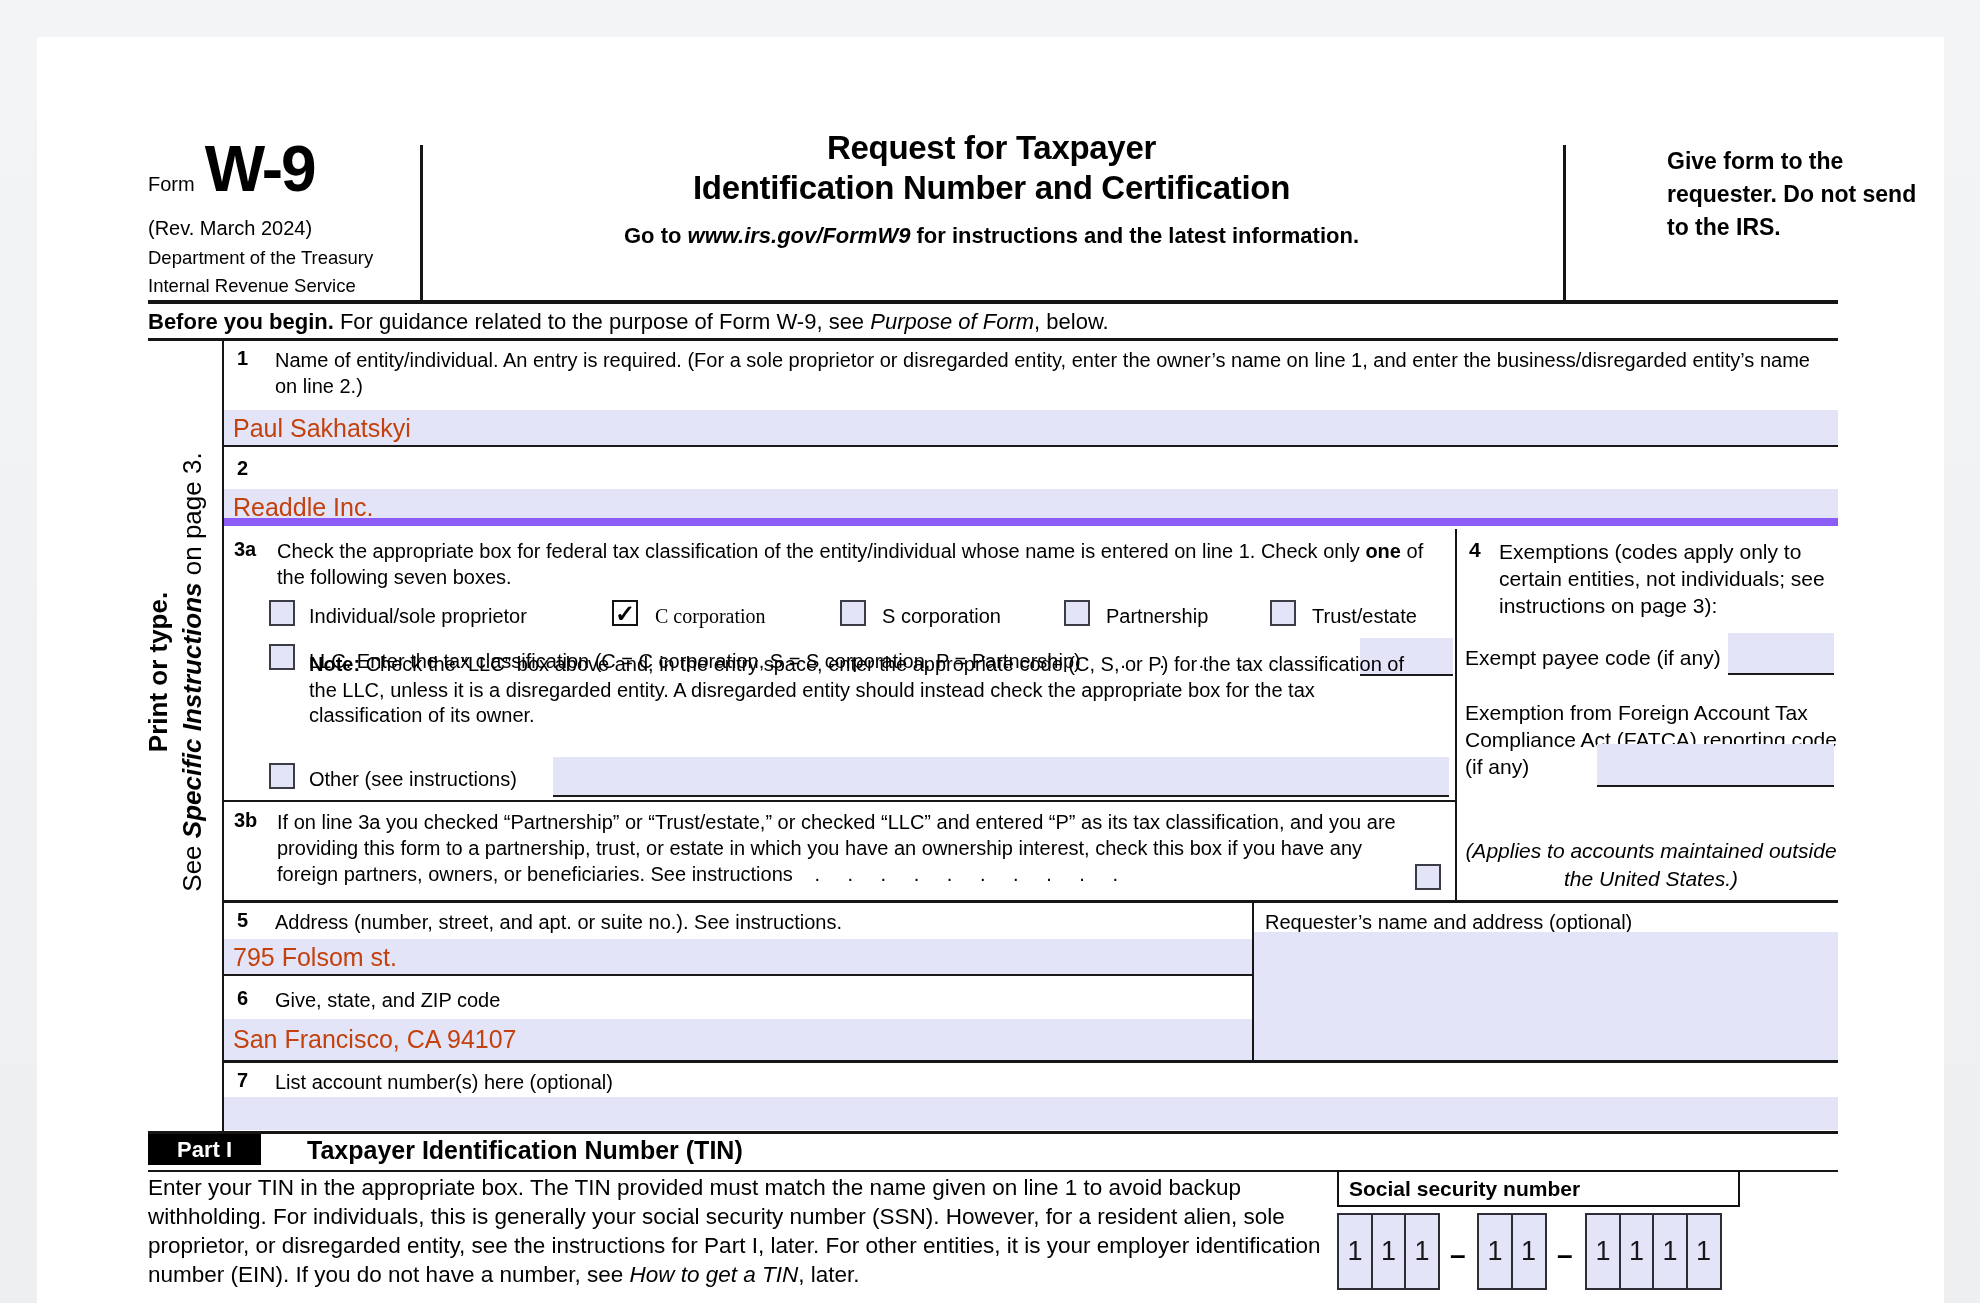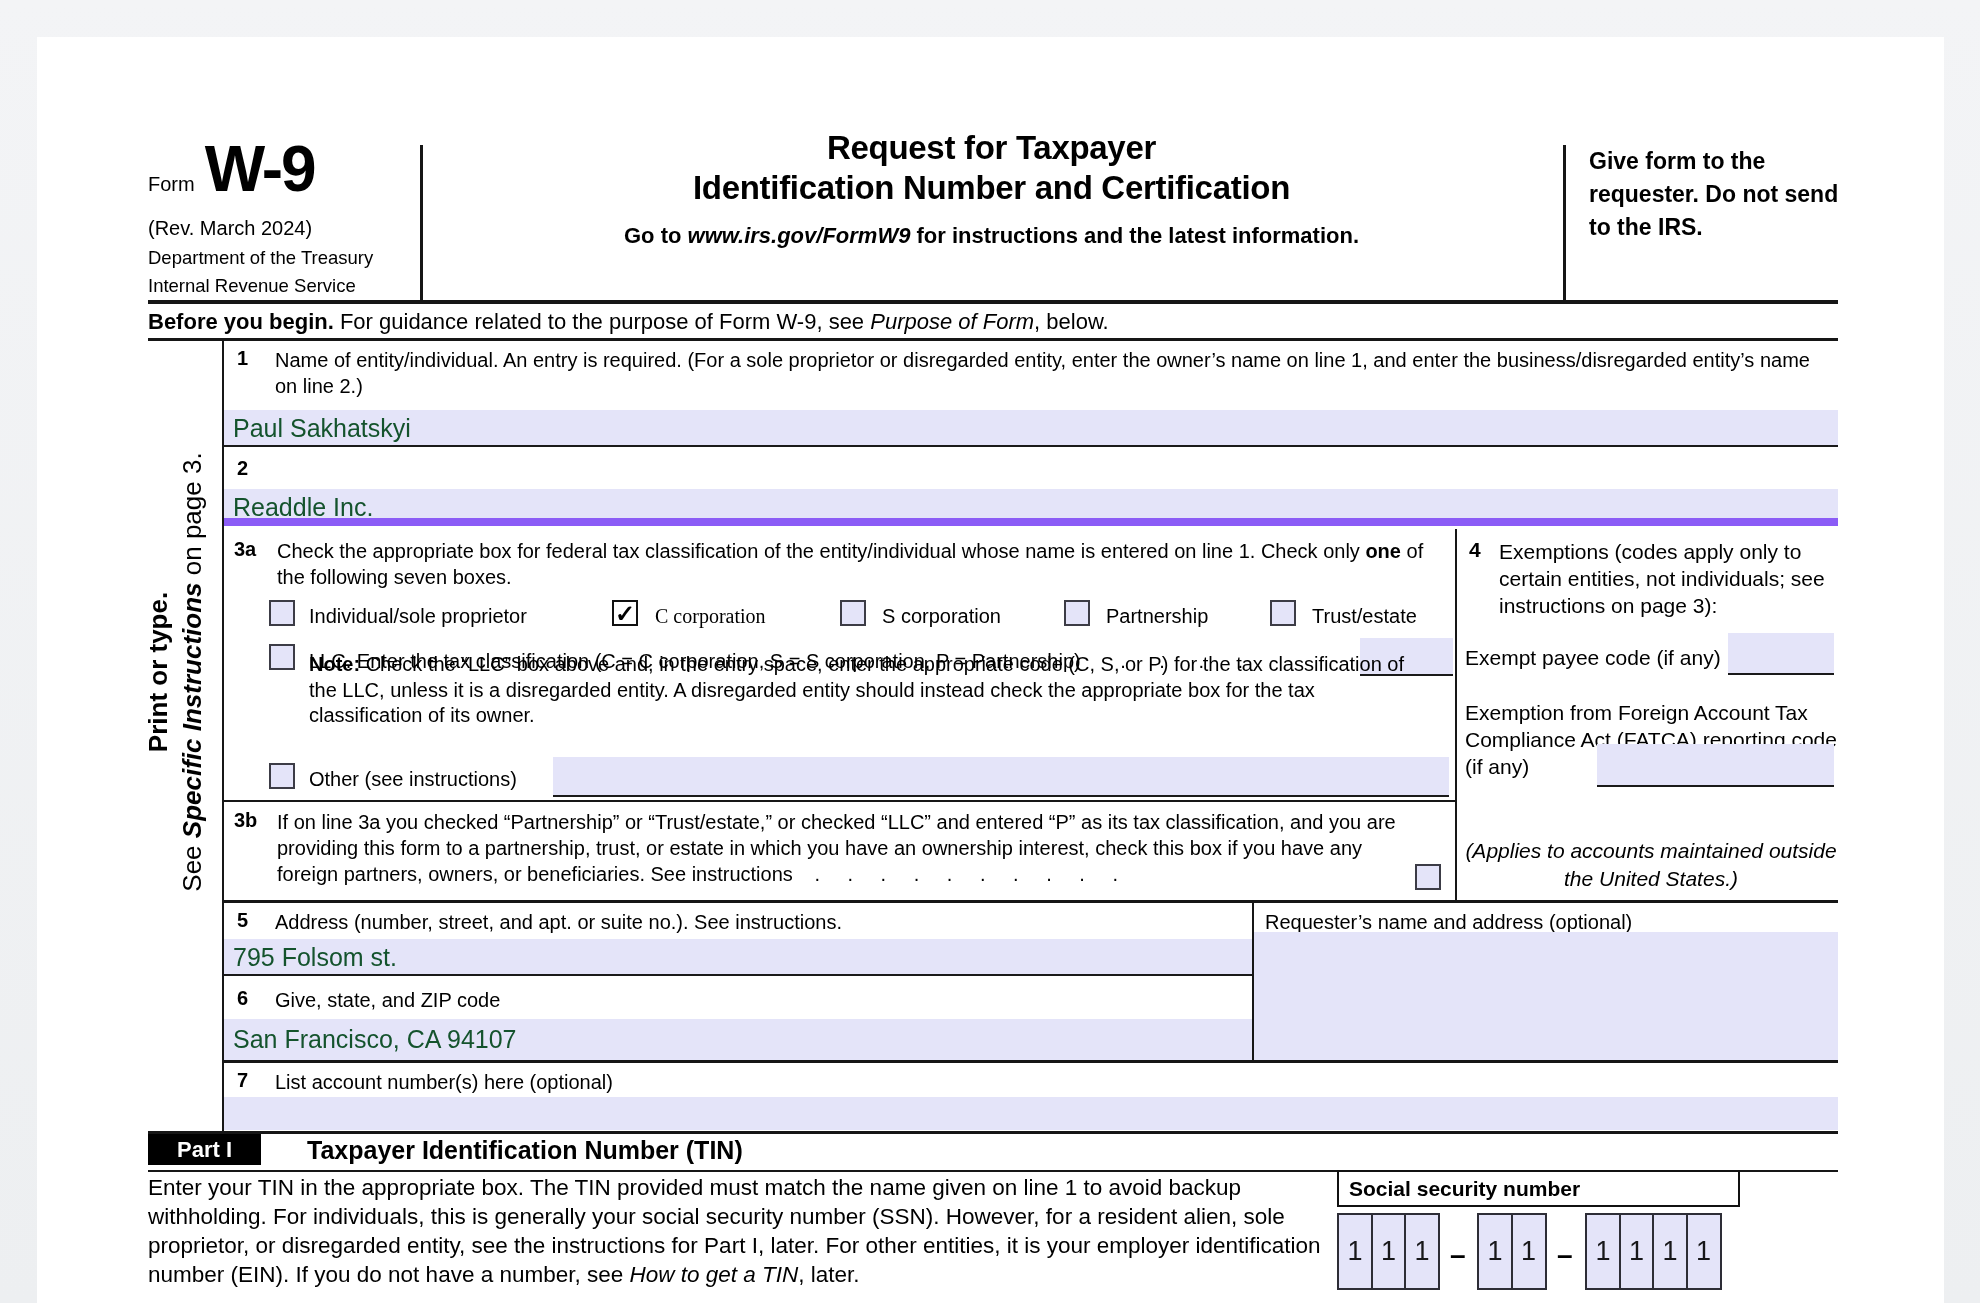--- a/index.html
+++ b/index.html
@@ -5,21 +5,21 @@
   * { margin:0; padding:0; box-sizing:border-box; }
   body { font-family:"Liberation Sans", sans-serif; background:#eef0f2; color:#000; }
   .canvas { position:relative; width:1980px; height:1303px; overflow:hidden;
             background:linear-gradient(180deg,#f3f4f6 0%,#edeff1 100%); }
   .page { position:absolute; left:37px; top:37px; width:1907px; height:1290px; background:#ffffff; }
   .abs { position:absolute; }
   .hr { position:absolute; background:#161616; }
   .vr { position:absolute; background:#161616; }
   .num { position:absolute; font-weight:bold; font-size:20px; }
   .lab { position:absolute; font-size:20px; line-height:26px; }
-  .fld { position:absolute; background:#e4e4f9; font-size:25px; color:#14532d;
+  .fld { position:absolute; background:#e4e4f9; font-size:25px; color:#c2410c;
          padding-left:9px; overflow:hidden; white-space:nowrap; }
   .fld.ul { border-bottom:3px solid #1a1a1a; }
   .cb { position:absolute; width:26px; height:26px; background:#e4e4f9; border:2px solid #3c3c46; }
   .cb.checked { background:#ffffff; border:2.5px solid #111; text-align:center; }
   .cb.checked .mark { font-size:24px; font-weight:bold; line-height:23px; display:block; }
   .cb .mark { display:none; }
   .cb.checked .mark { display:block; }
   .dots { letter-spacing:1px; }
   .rightcol { font-size:21px; line-height:27px; }
   .ssn-cell { width:36px; height:77px; background:#e4e4f9; border:2.5px solid #2d2d36;
@@ -45,21 +45,21 @@
 
     <div class="vr" style="left:383px; top:108px; width:3px; height:155px;"></div>
 
     <div class="abs" style="left:383px; top:92px; width:1143px; text-align:center; font-size:33px; font-weight:bold; letter-spacing:-0.3px;">Request for Taxpayer</div>
     <div class="abs" style="left:383px; top:132px; width:1143px; text-align:center; font-size:33px; font-weight:bold; letter-spacing:-0.3px;">Identification Number and Certification</div>
     <div class="abs" style="left:383px; top:186px; width:1143px; text-align:center; font-size:22px; font-weight:bold;">
       <span>Go to </span><span class="it">www.irs.gov/FormW9</span><span> for instructions and the latest information.</span>
     </div>
 
     <div class="vr" style="left:1526px; top:108px; width:3px; height:155px;"></div>
-    <div class="abs" style="left:1552px; top:108px; width:252px; font-size:23px; font-weight:bold; line-height:33px;">Give form to the requester. Do not send to the IRS.</div>
+    <div class="abs" style="left:1630px; top:108px; width:252px; font-size:23px; font-weight:bold; line-height:33px;">Give form to the requester. Do not send to the IRS.</div>
 
     <div class="hr" style="left:111px; top:263px; width:1690px; height:4px;"></div>
 
     <div class="abs" style="left:111px; top:272px; font-size:22px;">
       <span class="bd">Before you begin.</span><span> For guidance related to the purpose of Form W-9, see </span><span class="it">Purpose of Form</span><span>, below.</span>
     </div>
     <div class="hr" style="left:111px; top:301px; width:1690px; height:3px;"></div>
 
     <div class="abs" style="left:104px; top:370px; width:74px; height:530px;">
       <div style="width:530px; height:72px; transform:rotate(-90deg) translate(-530px,0); transform-origin:top left; text-align:center;">

